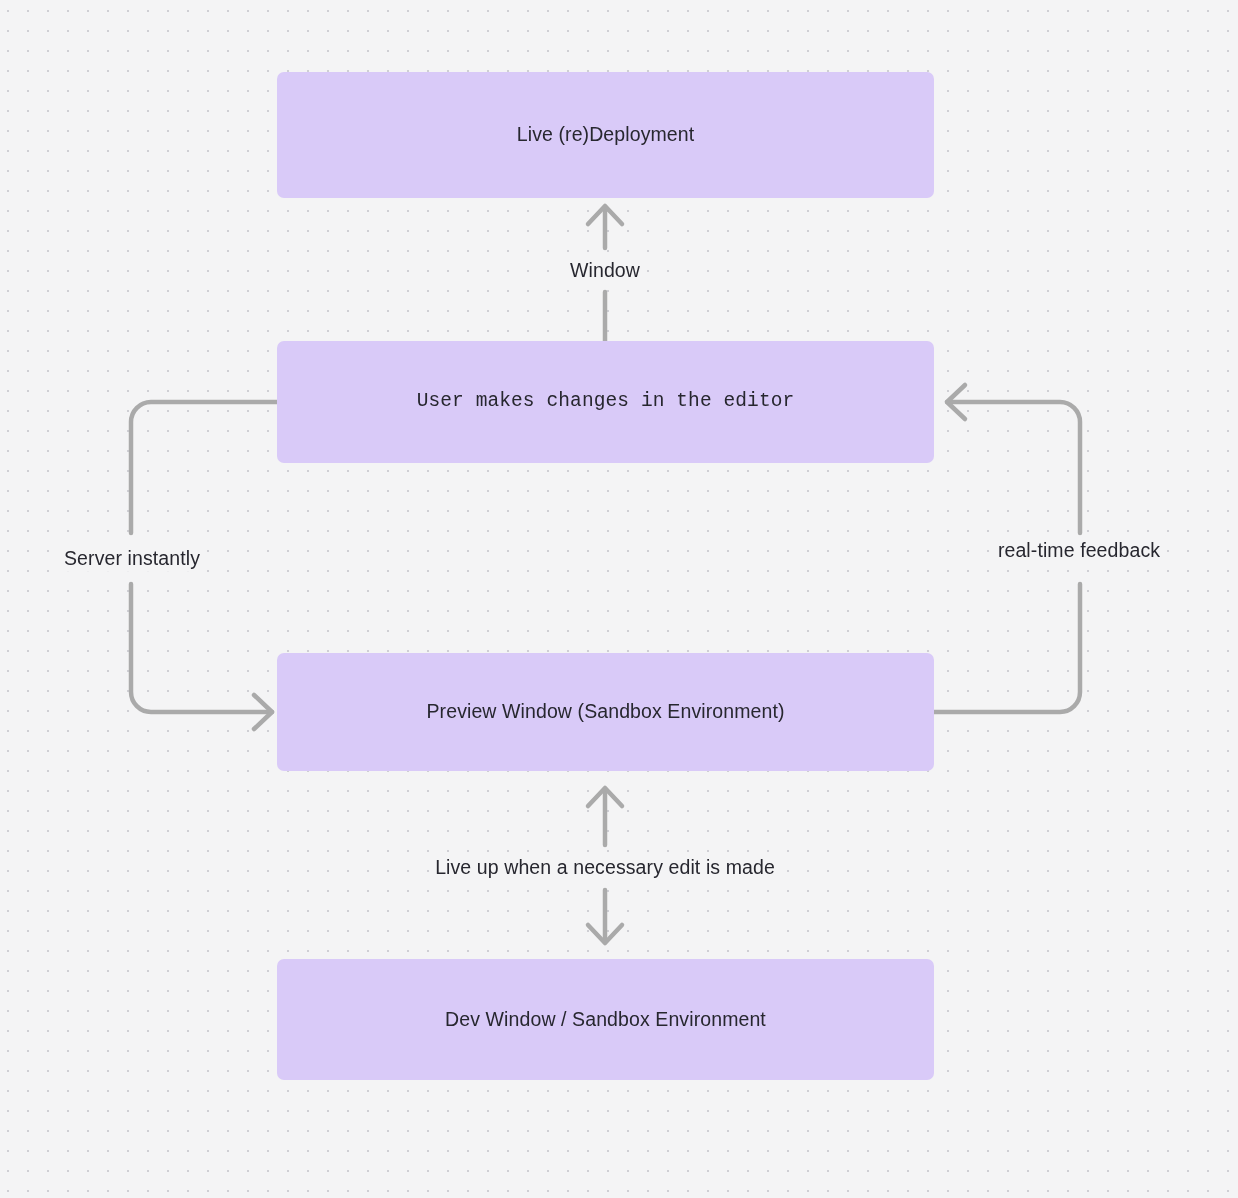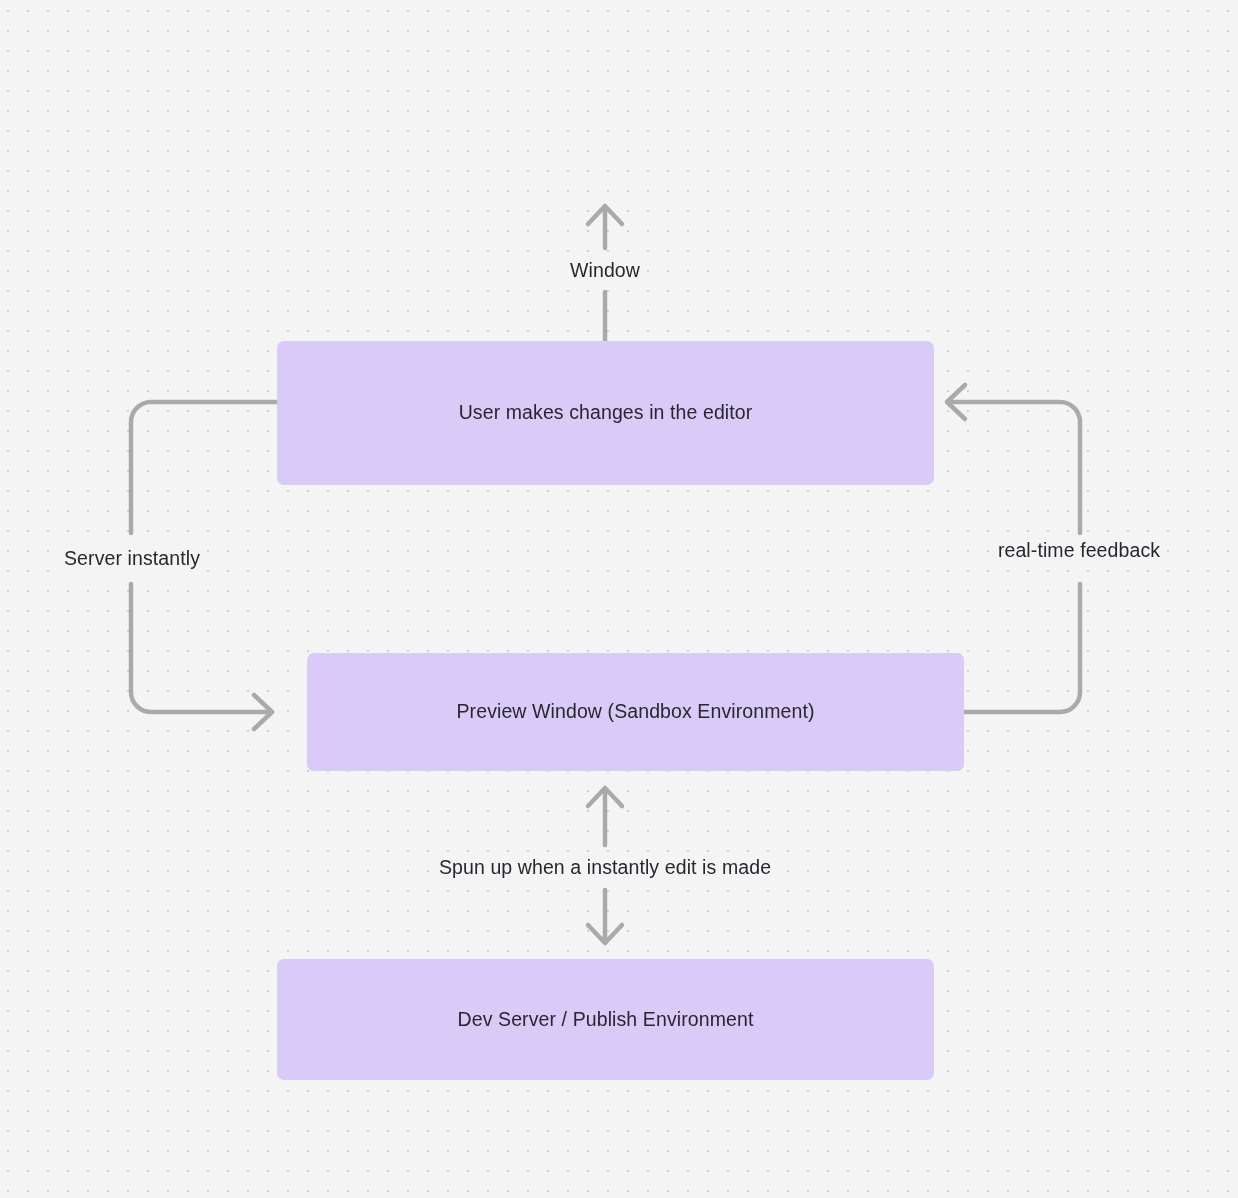--- a/index.html
+++ b/index.html
@@ -55,22 +55,22 @@
     letter-spacing: 0.1px;
     white-space: nowrap;
     background-color: #f4f4f5;
     padding: 2px 6px;
     line-height: 1.25;
   }
   .lbl-center {
     transform: translate(-50%, -50%);
   }
   #node-live       { left: 277px; top: 72px;  width: 657px; height: 126px; }
-  #node-user       { left: 277px; top: 341px; width: 657px; height: 144px; }
-  #node-preview    { left: 277px; top: 653px; width: 657px; height: 118px; margin-left: 30px; }
+  #node-user       { left: 277px; top: 341px; width: 657px; height: 122px; font-family: Liberation Mono, monospace; }
+  #node-preview    { left: 277px; top: 653px; width: 657px; height: 118px; }
   #node-devserver  { left: 277px; top: 959px; width: 657px; height: 121px; }
 
   #label-publish   { left: 605px; top: 270px; }
   #label-updates   { left: 132px; top: 558px; }
   #label-realtime  { left: 1079px; top: 550px; }
   #label-spunup    { left: 605px; top: 867px; }
 </style>
 </head>
 <body>
 
@@ -100,34 +100,37 @@
       <g>
         <path d="M 605 845 L 605 790"></path>
         <path d="M 588 806 L 605 788 L 622 806"></path>
         <path d="M 605 890 L 605 941"></path>
         <path d="M 588 925 L 605 943 L 622 925"></path>
       </g>
 
     </g>
   </svg>
 
+  <div class="node" id="node-live">
+    <span class="node-label">Live (re)Deployment</span>
+  </div>
 
   <div class="node" id="node-user">
     <span class="node-label">User makes changes in the editor</span>
   </div>
 
   <div class="node" id="node-preview">
     <span class="node-label">Preview Window (Sandbox Environment)</span>
   </div>
 
   <div class="node" id="node-devserver">
-    <span class="node-label">Dev Server / Publish Environment</span>
+    <span class="node-label">Dev Window / Sandbox Environment</span>
   </div>
 
   <div class="edge-label lbl-center" id="label-publish">Window</div>
 
   <div class="edge-label lbl-center" id="label-updates">Server instantly</div>
 
   <div class="edge-label lbl-center" id="label-realtime">real-time feedback</div>
 
-  <div class="edge-label lbl-center" id="label-spunup">Spun up when a instantly edit is made</div>
+  <div class="edge-label lbl-center" id="label-spunup">Live up when a necessary edit is made</div>
 
 </div>
 
 </body></html>

